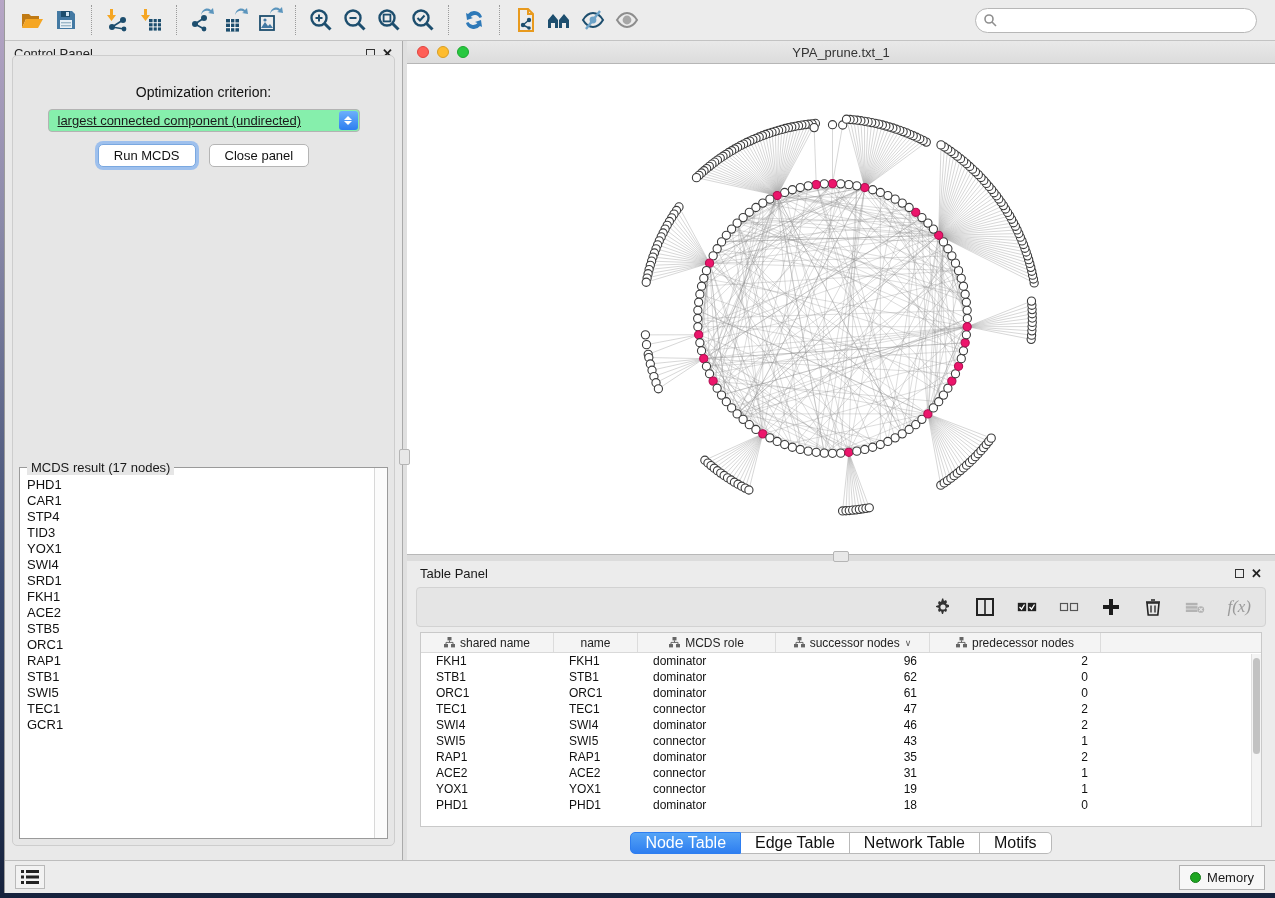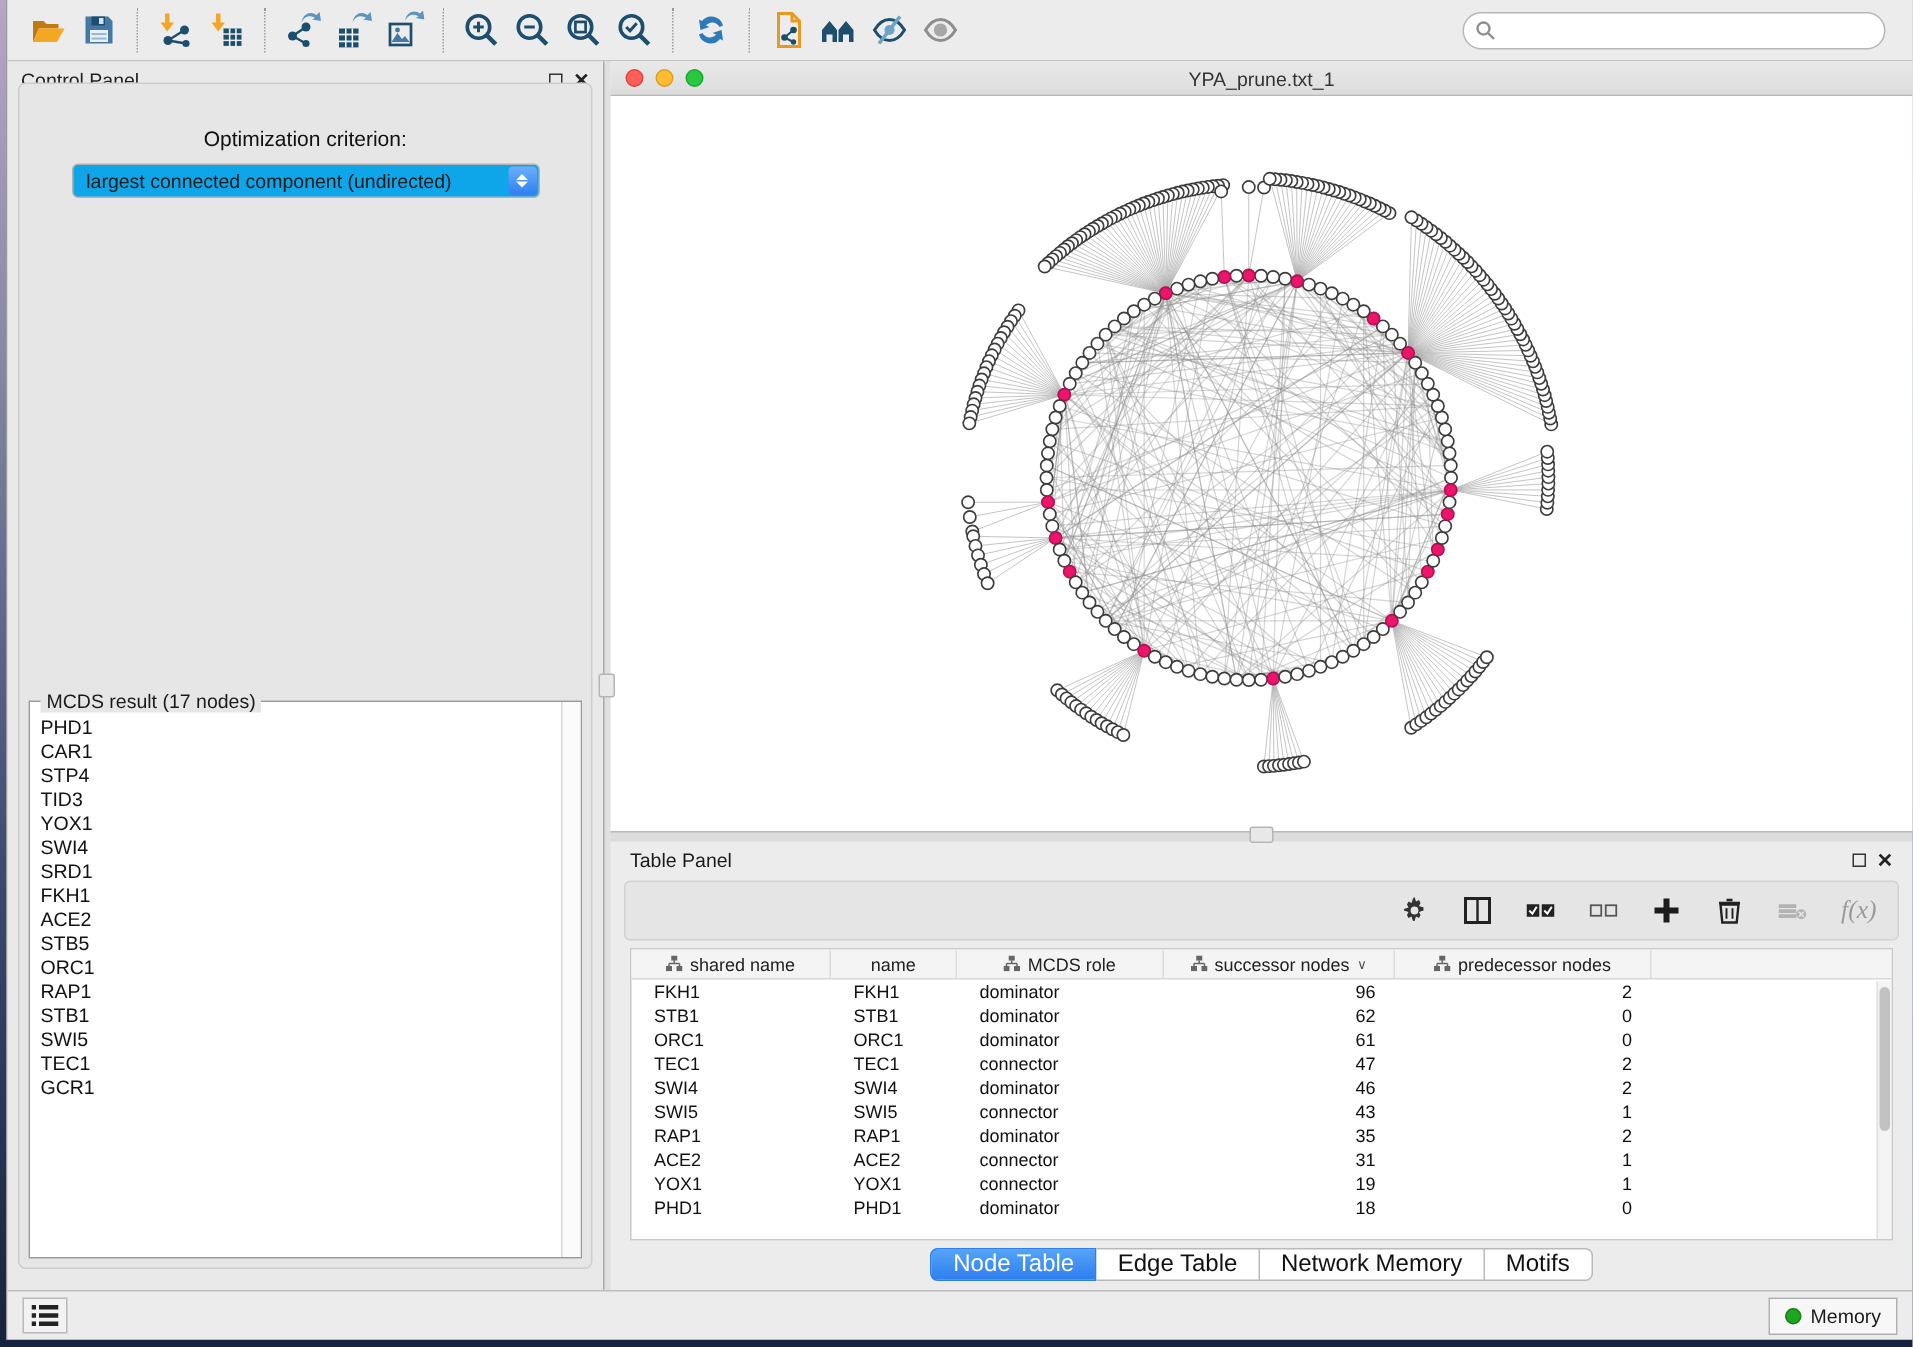--- a/index.html
+++ b/index.html
@@ -40,23 +40,23 @@
   .close-x { font-size:13px; font-weight:bold; color:#222; line-height:1; }
   .cp-tabs { display:flex; justify-content:center; flex:none; position:relative; z-index:2; }
   .cp-tab { height:21px; padding:0 13px; background:#fff; border:1px solid #b9b9b9; border-left:none;
             display:flex; align-items:center; font-size:13px; color:#111; }
   .cp-tab:first-child { border-left:1px solid #b9b9b9; border-radius:4px 0 0 4px; }
   .cp-tab:last-child  { border-radius:0 4px 4px 0; }
   .cp-tab.active { background:linear-gradient(#55a4f6,#2e7ef0); color:#fff; border-color:#2e7ef0; border-radius:4px; }
   .cp-card { flex:1; margin:-11px 7px 14px 7px; padding-top:11px; background:#e6e6e6;
              border:1px solid #cdcdcd; border-radius:5px; display:flex; flex-direction:column; min-height:0; }
   .opt-label { text-align:center; margin-top:17px; font-size:14px; color:#111; }
-  .select { width:312px; height:23px; margin:9px auto 0 auto; background:#0ea5e9;
+  .select { width:312px; height:23px; margin:9px auto 0 auto; background:#86efac;
             border:1px solid #b3b3b3; border-radius:4px; display:flex; align-items:center;
-            font-size:13px; position:relative; }
+            font-size:13px; position:relative;text-decoration:underline; }
   .select .sel-val { padding-left:9px; white-space:nowrap; overflow:hidden; }
   .stepper { position:absolute; right:1px; top:1px; bottom:1px; width:19px; border-radius:3px;
              background:linear-gradient(#6cb0fb,#2e7ef0); display:flex; flex-direction:column;
              align-items:center; justify-content:center; gap:1px; }
   .stepper i { width:0; height:0; border-left:4px solid transparent; border-right:4px solid transparent; }
   .stepper .up { border-bottom:4px solid #fff; }
   .stepper .dn { border-top:4px solid #fff; }
   .btn-row { display:flex; justify-content:center; gap:13px; margin-top:12px; }
   .btn { height:23px; padding:0 15px; background:#fff; border:1px solid #b5b5b5; border-radius:5px;
          font-size:13px; color:#111; display:flex; align-items:center; }
@@ -286,20 +286,24 @@
         </span>
       </div>
       <div class="cp-card">
         <div class="opt-label">Optimization criterion:</div>
         <div class="select">
           <span class="sel-val">largest connected component (undirected)</span>
           <span class="stepper">
               <i class="up"></i>
               <i class="dn"></i>
             </span>
+        </div>
+        <div class="btn-row">
+          <span class="btn focused">Run MCDS</span>
+          <span class="btn">Close panel</span>
         </div>
         <div class="cp-spacer"></div>
         <div class="fieldset">
           <span class="fs-legend">MCDS result (17 nodes)</span>
           <div class="mcds-list">
               <div class="mcds-item">PHD1</div>
               <div class="mcds-item">CAR1</div>
               <div class="mcds-item">STP4</div>
               <div class="mcds-item">TID3</div>
               <div class="mcds-item">YOX1</div>
@@ -1258,21 +1262,21 @@
               </div>
             </div>
           <div class="tbl-scroll">
               <span class="tbl-thumb"></span>
             </div>
         </div>
 
         <div class="tp-tabs">
           <span class="tp-tab active">Node Table</span>
           <span class="tp-tab">Edge Table</span>
-          <span class="tp-tab">Network Memory</span>
+          <span class="tp-tab">Network Table</span>
           <span class="tp-tab">Motifs</span>
         </div>
       </div>
     </div>
   </div>
 
   <div class="statusbar">
     <span class="sb-left-btn">
       <svg width="18" height="14" viewBox="0 0 18 14">
           <g fill="#222">

